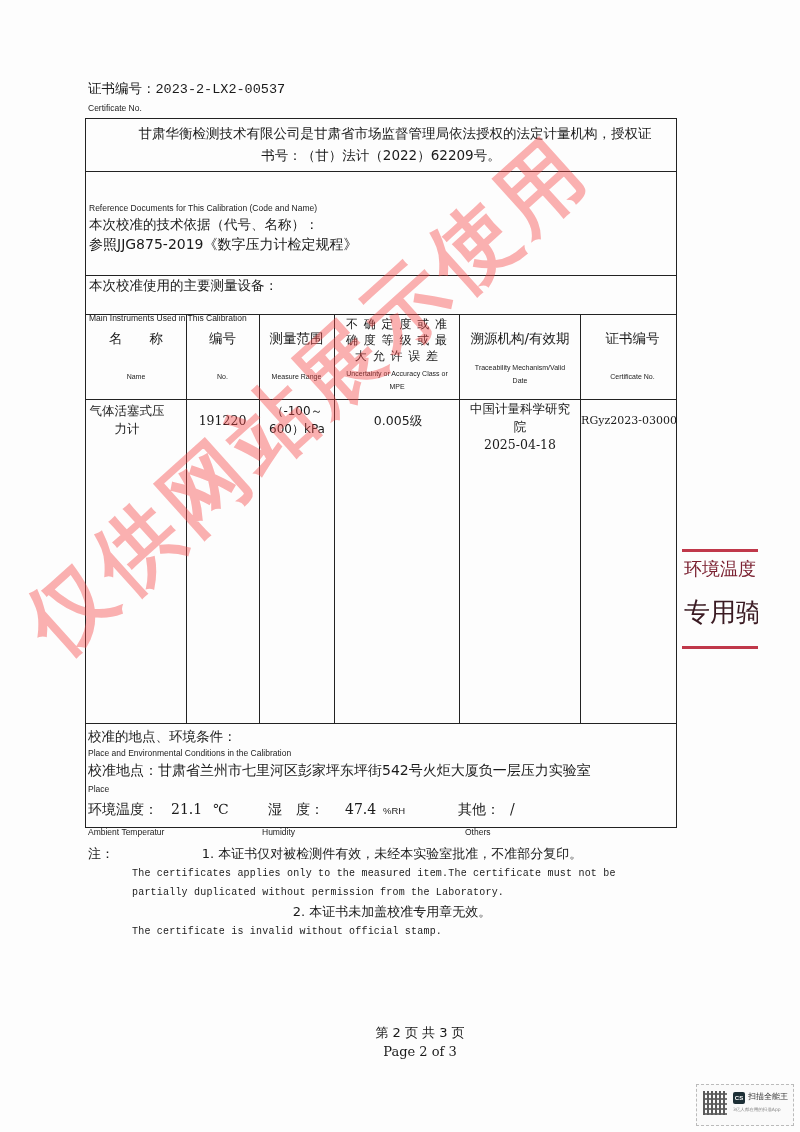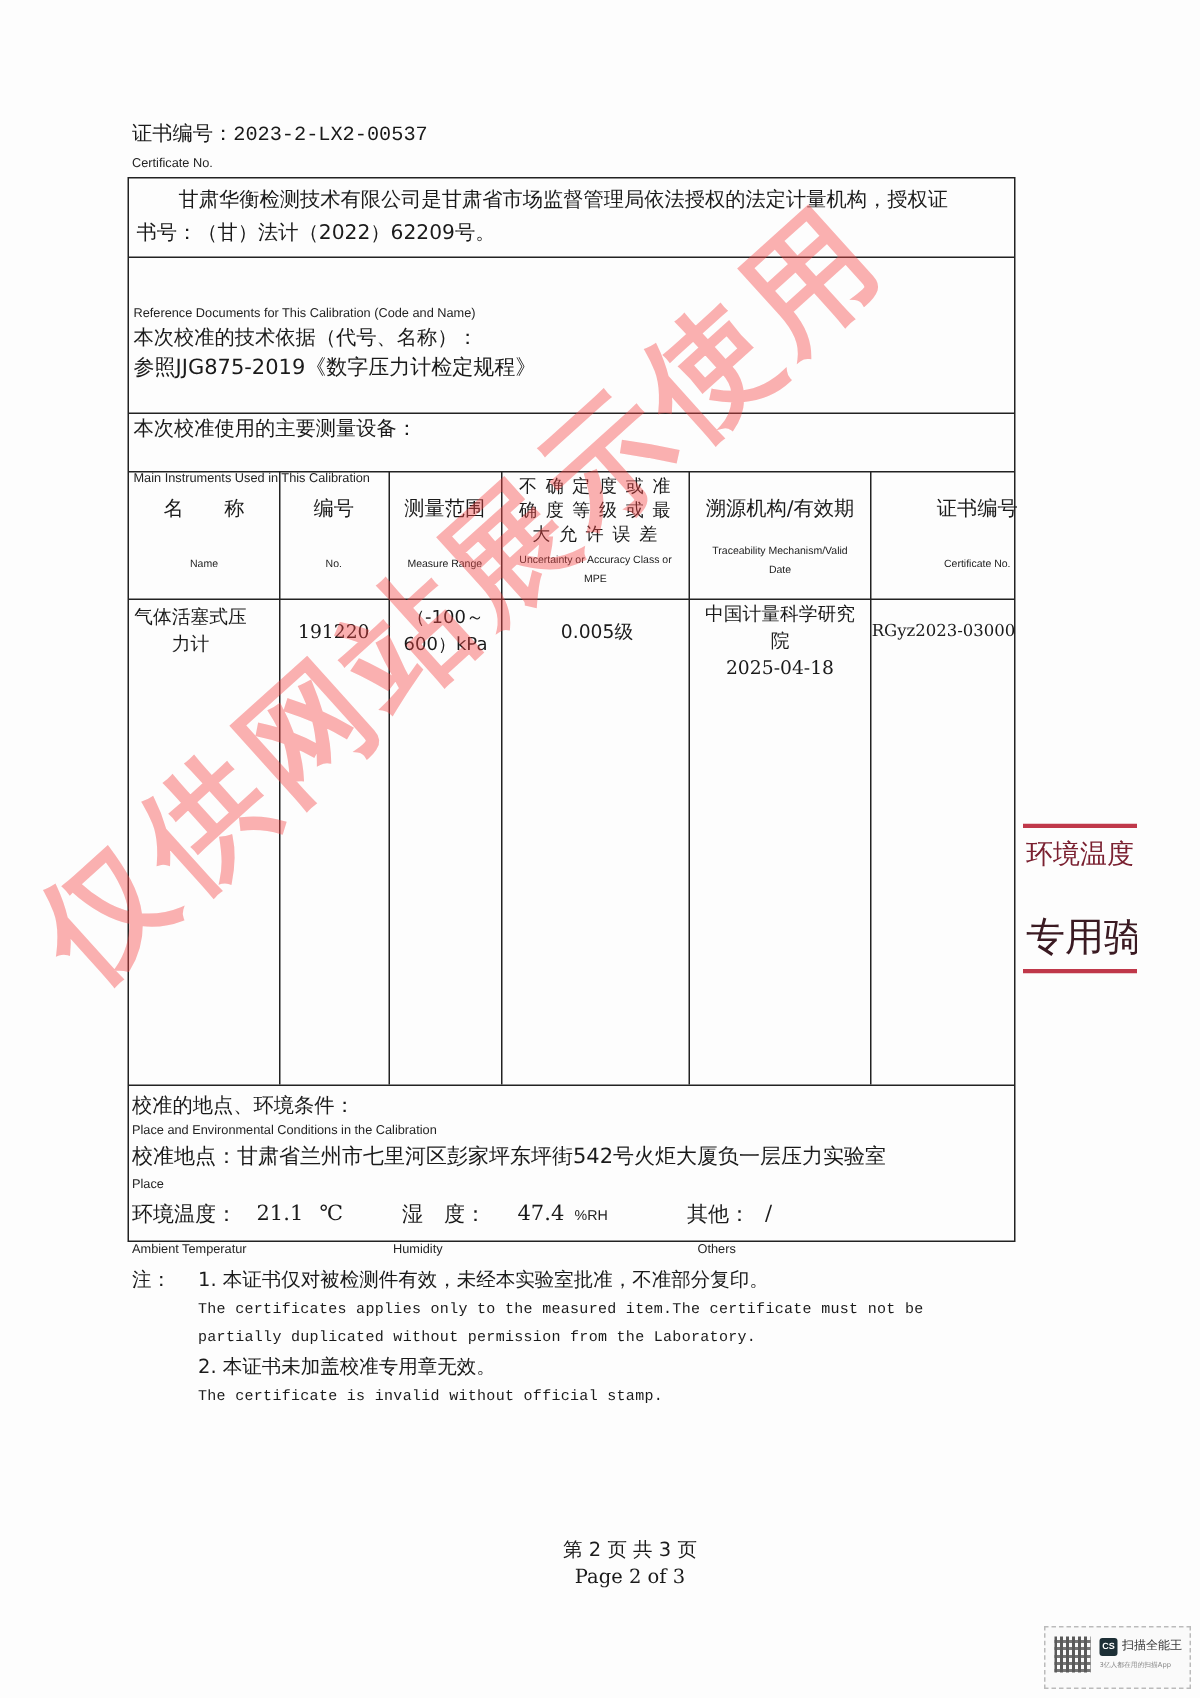--- a/index.html
+++ b/index.html
@@ -2,21 +2,21 @@
 <html><head>
 <meta charset="utf-8">
 <style>
   html, body { margin: 0; padding: 0; }
   body {
     width: 800px; height: 1132px; position: relative; overflow: hidden;
     background: #fdfdfd; color: #1a1a1a;
     font-family: "DejaVu Serif", "Liberation Serif", serif;
   }
   .abs { position: absolute; }
-  .cn { font-family: "DejaVu Sans", "Liberation Sans", sans-serif; }
+  .cn { font-family: "DejaVu Sans", "Liberation Sans", sans-serif; text-align: center; }
   .en-small { font-family: "Liberation Sans", "DejaVu Sans", sans-serif; font-size: 8.5px; color: #222; }
   .mono { font-family: "Liberation Mono", "DejaVu Sans Mono", monospace; }
 
   .cert-no { left: 88px; top: 80px; font-size: 13.5px; }
   .cert-no-en { left: 88px; top: 103px; }
 
   .frame { left: 85px; top: 118px; width: 592px; height: 710px; border: 1.6px solid #222; box-sizing: border-box; }
   .hline { position: absolute; left: 0; right: 0; height: 0; border-top: 1.6px solid #222; }
   .vline { position: absolute; top: 0; width: 0; border-left: 1.4px solid #222; }
 
@@ -108,21 +108,21 @@
   <div class="th-en" style="margin-top:22px">Measure Range</div>
 </div>
 <div class="abs" style="left:340px; top:316px; width:114px;">
   <div class="cn th-cn" style="font-size:12px; line-height:16px; letter-spacing:1px">不 确 定 度 或 准 确 度 等 级 或 最 大 允 许 误 差</div>
   <div class="th-en" style="margin-top:3px">Uncertainty or Accuracy Class or MPE</div>
 </div>
 <div class="abs" style="left:460px; top:330px; width:120px;">
   <div class="cn th-cn">溯源机构/有效期</div>
   <div class="th-en" style="margin-top:13px; padding:0 12px">Traceability Mechanism/Valid Date</div>
 </div>
-<div class="abs" style="left:599px; top:330px; width:105px;">
+<div class="abs" style="left:580px; top:330px; width:105px;">
   <div class="cn th-cn">证书编号</div>
   <div class="th-en" style="margin-top:22px">Certificate No.</div>
 </div>
 
 <div class="abs td cn" style="left:88px; top:402px; width:78px; text-align:center;">气体活塞式压力计</div>
 <div class="abs td" style="left:186px; top:412px; width:73px;">191220</div>
 <div class="abs td cn" style="left:264px; top:402px; width:66px; font-size:12px;">（-100～600）kPa</div>
 <div class="abs td cn" style="left:334px; top:412px; width:128px;">0.005级</div>
 <div class="abs" style="left:462px; top:400px; width:116px;">
   <div class="td cn" style="padding:0 4px">中国计量科学研究院</div>
@@ -160,21 +160,21 @@
 </div>
 
 <div class="abs footer cn" style="top:1024px;">第 2 页 共 3 页</div>
 <div class="abs footer" style="top:1044px;">Page 2 of 3</div>
 
 <div class="abs watermark">仅供网站展示使用</div>
 
 <div class="abs stamp">
   <div class="stamp-bar" style="top:0"></div>
   <div class="stamp-text" style="top:8px; font-size:18px;">环境温度</div>
-  <div class="stamp-text" style="top:46px; font-size:26px; color:#3a1a22;margin-top:12px;">专用骑</div>
+  <div class="stamp-text" style="top:46px; font-size:26px; color:#3a1a22;">专用骑</div>
   <div class="stamp-bar" style="bottom:0"></div>
 </div>
 
 <div class="abs cs-badge">
   <div class="qr"></div>
   <div class="cs-logo">CS</div>
   <div class="cs-name">扫描全能王</div>
   <div class="cs-sub">3亿人都在用的扫描App</div>
 </div>
 

